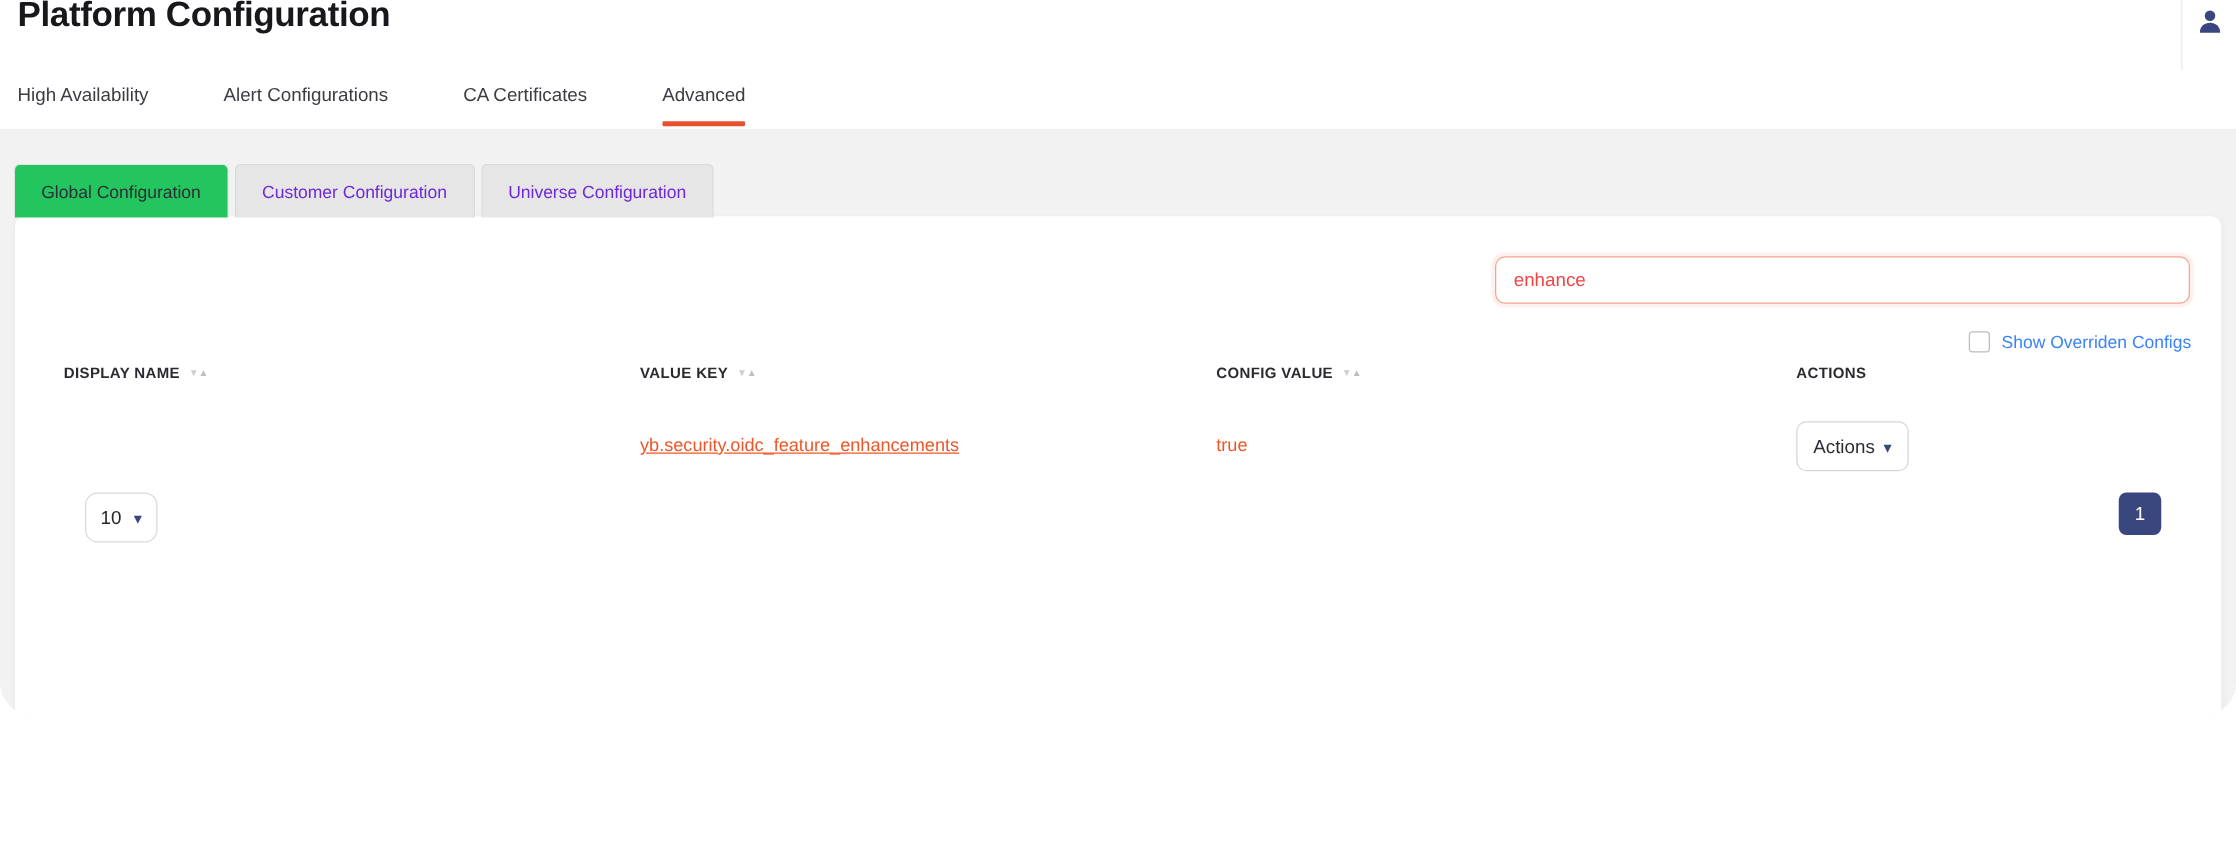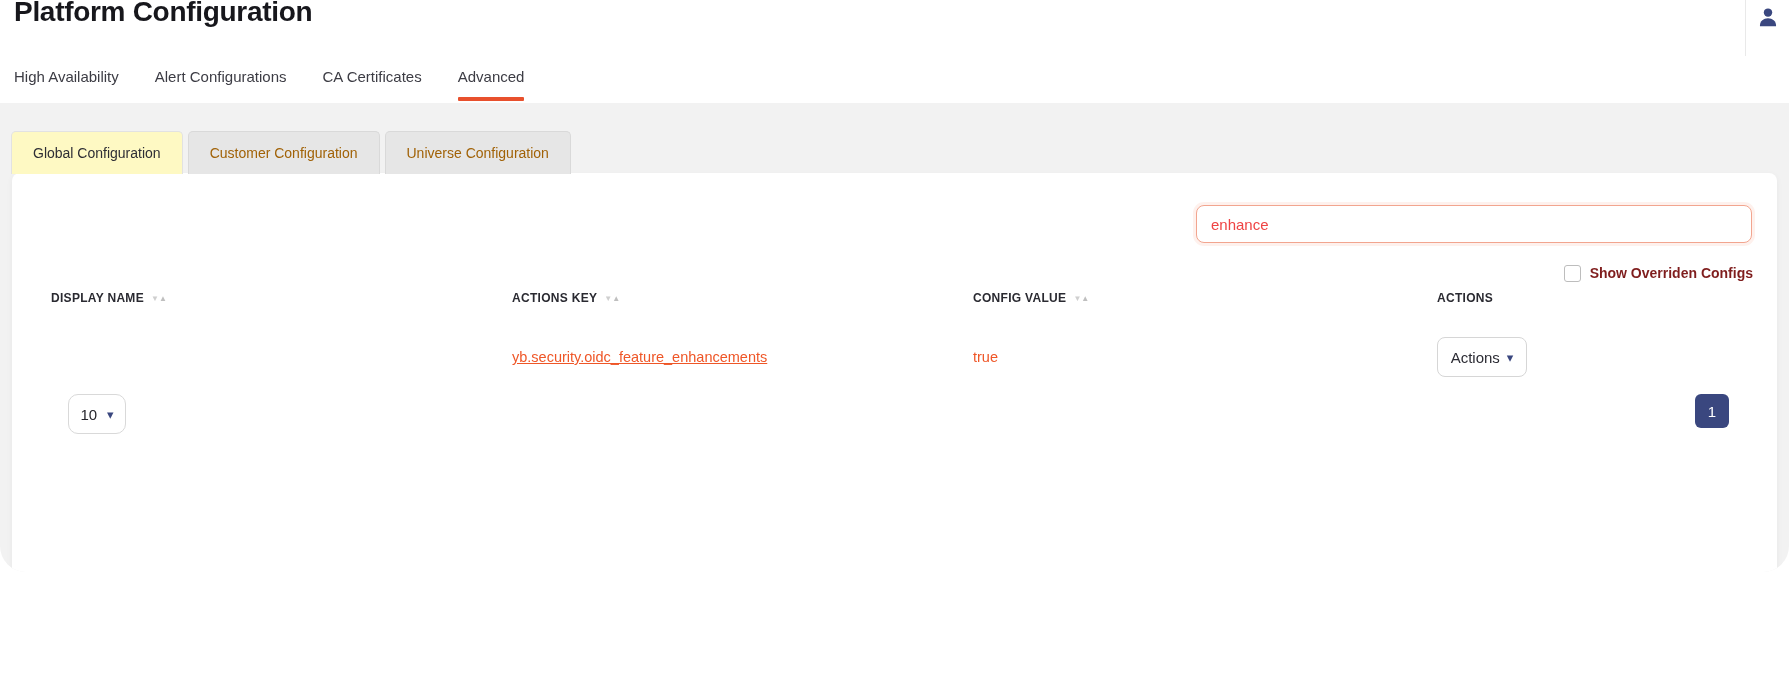--- a/index.html
+++ b/index.html
@@ -14,41 +14,41 @@
     font-size:28px; font-weight:700; color:#17171c; letter-spacing:-0.3px;
   }
   .user-area {
     position:absolute; left:1745px; top:0; width:44px; height:56px;
     border-left:1px solid #e9e9e9; display:flex; align-items:flex-start; justify-content:center;
     padding-top:6px; cursor:pointer;
   }
   
   .nav-tabs {
     position:absolute; left:0; top:55px; height:48px; width:100%;
-    display:flex; align-items:center; padding-left:14px; column-gap:36px;
+    display:flex; align-items:center; padding-left:14px; column-gap:60px;
   }
   .nav-tab {
     position:relative; height:44px; line-height:40px;
     font-size:15px; color:#3c3c44; cursor:pointer; white-space:nowrap;
   }
   .nav-tab.active::after {
     content:""; position:absolute; left:0; right:0; bottom:0; height:4px;
     background:#e8502d; border-radius:1px;
   }
   
   .lower-bg { position:absolute; left:0; top:103px; right:0; bottom:0; background:#f2f2f2; }
   
   .sub-tabs { position:absolute; left:11px; top:131px; display:flex; column-gap:5px; z-index:3; }
   .sub-tab {
-    height:43px; line-height:42px; padding:0 21px; font-size:14px; color:#a16207;
+    height:43px; line-height:42px; padding:0 21px; font-size:14px; color:#6d28d9;
     background:#e6e6e6; border:1px solid #d9d9d9; border-bottom:none;
     border-radius:5px 5px 0 0; cursor:pointer; white-space:nowrap;
   }
   .sub-tab.active {
-    background:#fef9c3; border-color:#e2e2e2; color:#2e2e35;
+    background:#22c55e; border-color:#e2e2e2; color:#2e2e35;
   }
   
   .panel {
     position:absolute; left:12px; top:173px; width:1765px; height:408px;
     background:#ffffff; border-radius:8px; box-shadow:0 2px 6px rgba(0,0,0,0.05); z-index:2;
   }
   .search-input {
     position:absolute; left:1184px; top:32px; width:556px; height:38px;
     border:1px solid #f2a58f; border-radius:8px; outline:none;
     box-shadow:0 0 0 3px rgba(243,118,80,0.10);
@@ -56,21 +56,21 @@
     font-family:"Liberation Sans", sans-serif; background:#fff;
   }
   .overriden-row {
     position:absolute; top:90px; right:24px; height:20px;
     display:flex; align-items:center; column-gap:9px;
   }
   .checkbox {
     width:17px; height:17px; border:1.5px solid #bdbdbd; border-radius:3px;
     background:#fff; cursor:pointer;
   }
-  .overriden-label { font-size:14px; font-weight:700; color:#7f1d1d; }
+  .overriden-label { font-size:14px; font-weight:400; color:#3b82f6; }
   
   .thead { position:absolute; top:118px; left:0; right:0; height:20px;padding-left:24px; }
   .th {
     position:absolute; font-size:12px; font-weight:600; color:#2a2a31;
     letter-spacing:0.3px; white-space:nowrap; cursor:pointer;
   }
   .th.no-sort { cursor:default; }
   .sort-icons { display:inline-block; margin-left:7px; font-size:8px; letter-spacing:0; vertical-align:1px; }
   .sort-desc { color:#cfcfcf; }
   .sort-asc { color:#bfbfbf; }
@@ -142,21 +142,21 @@
     <div class="overriden-row">
       <div class="checkbox"></div>
       <div class="overriden-label">Show Overriden Configs</div>
     </div>
 
     <div class="thead">
       <div class="th" style="left:39px;">
         <span>DISPLAY NAME</span><span class="sort-icons"><span class="sort-desc">▼</span><span class="sort-asc">▲</span></span>
       </div>
       <div class="th" style="left:500px;">
-        <span>ACTIONS KEY</span><span class="sort-icons"><span class="sort-desc">▼</span><span class="sort-asc">▲</span></span>
+        <span>VALUE KEY</span><span class="sort-icons"><span class="sort-desc">▼</span><span class="sort-asc">▲</span></span>
       </div>
       <div class="th" style="left:961px;">
         <span>CONFIG VALUE</span><span class="sort-icons"><span class="sort-desc">▼</span><span class="sort-asc">▲</span></span>
       </div>
       <div class="th no-sort" style="left:1425px;">
         <span>ACTIONS</span>
       </div>
     </div>
 
     <div class="trow">

